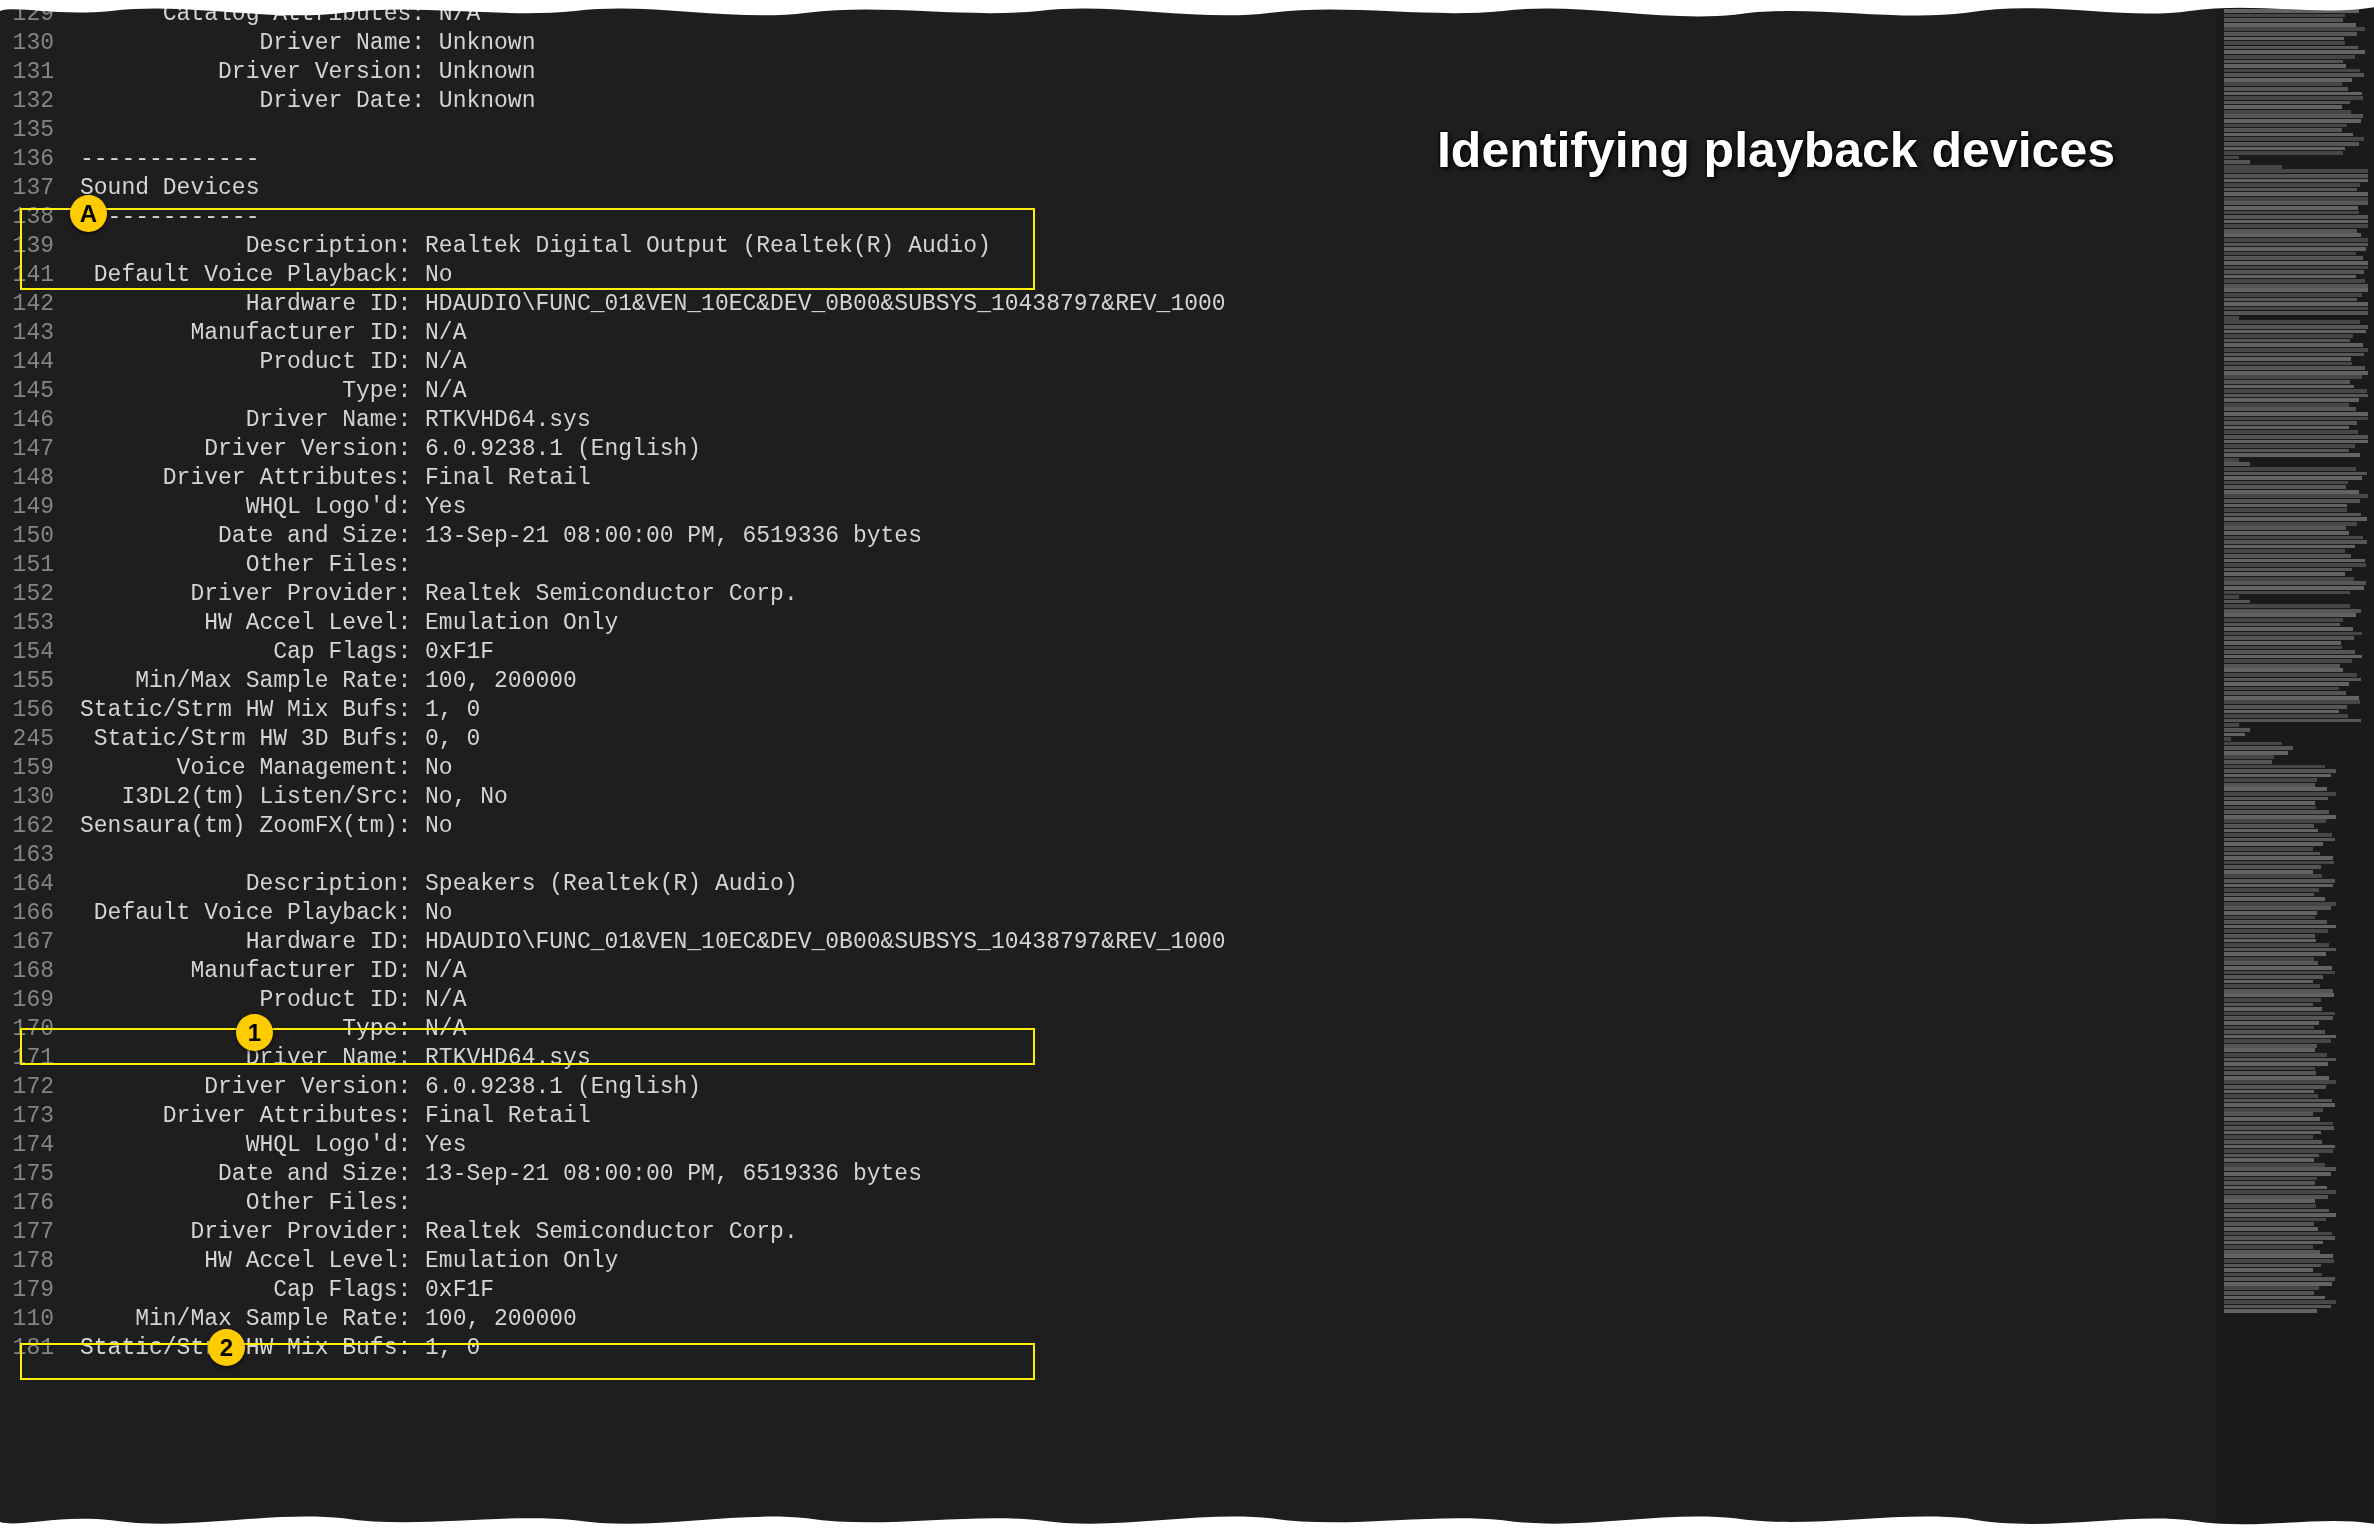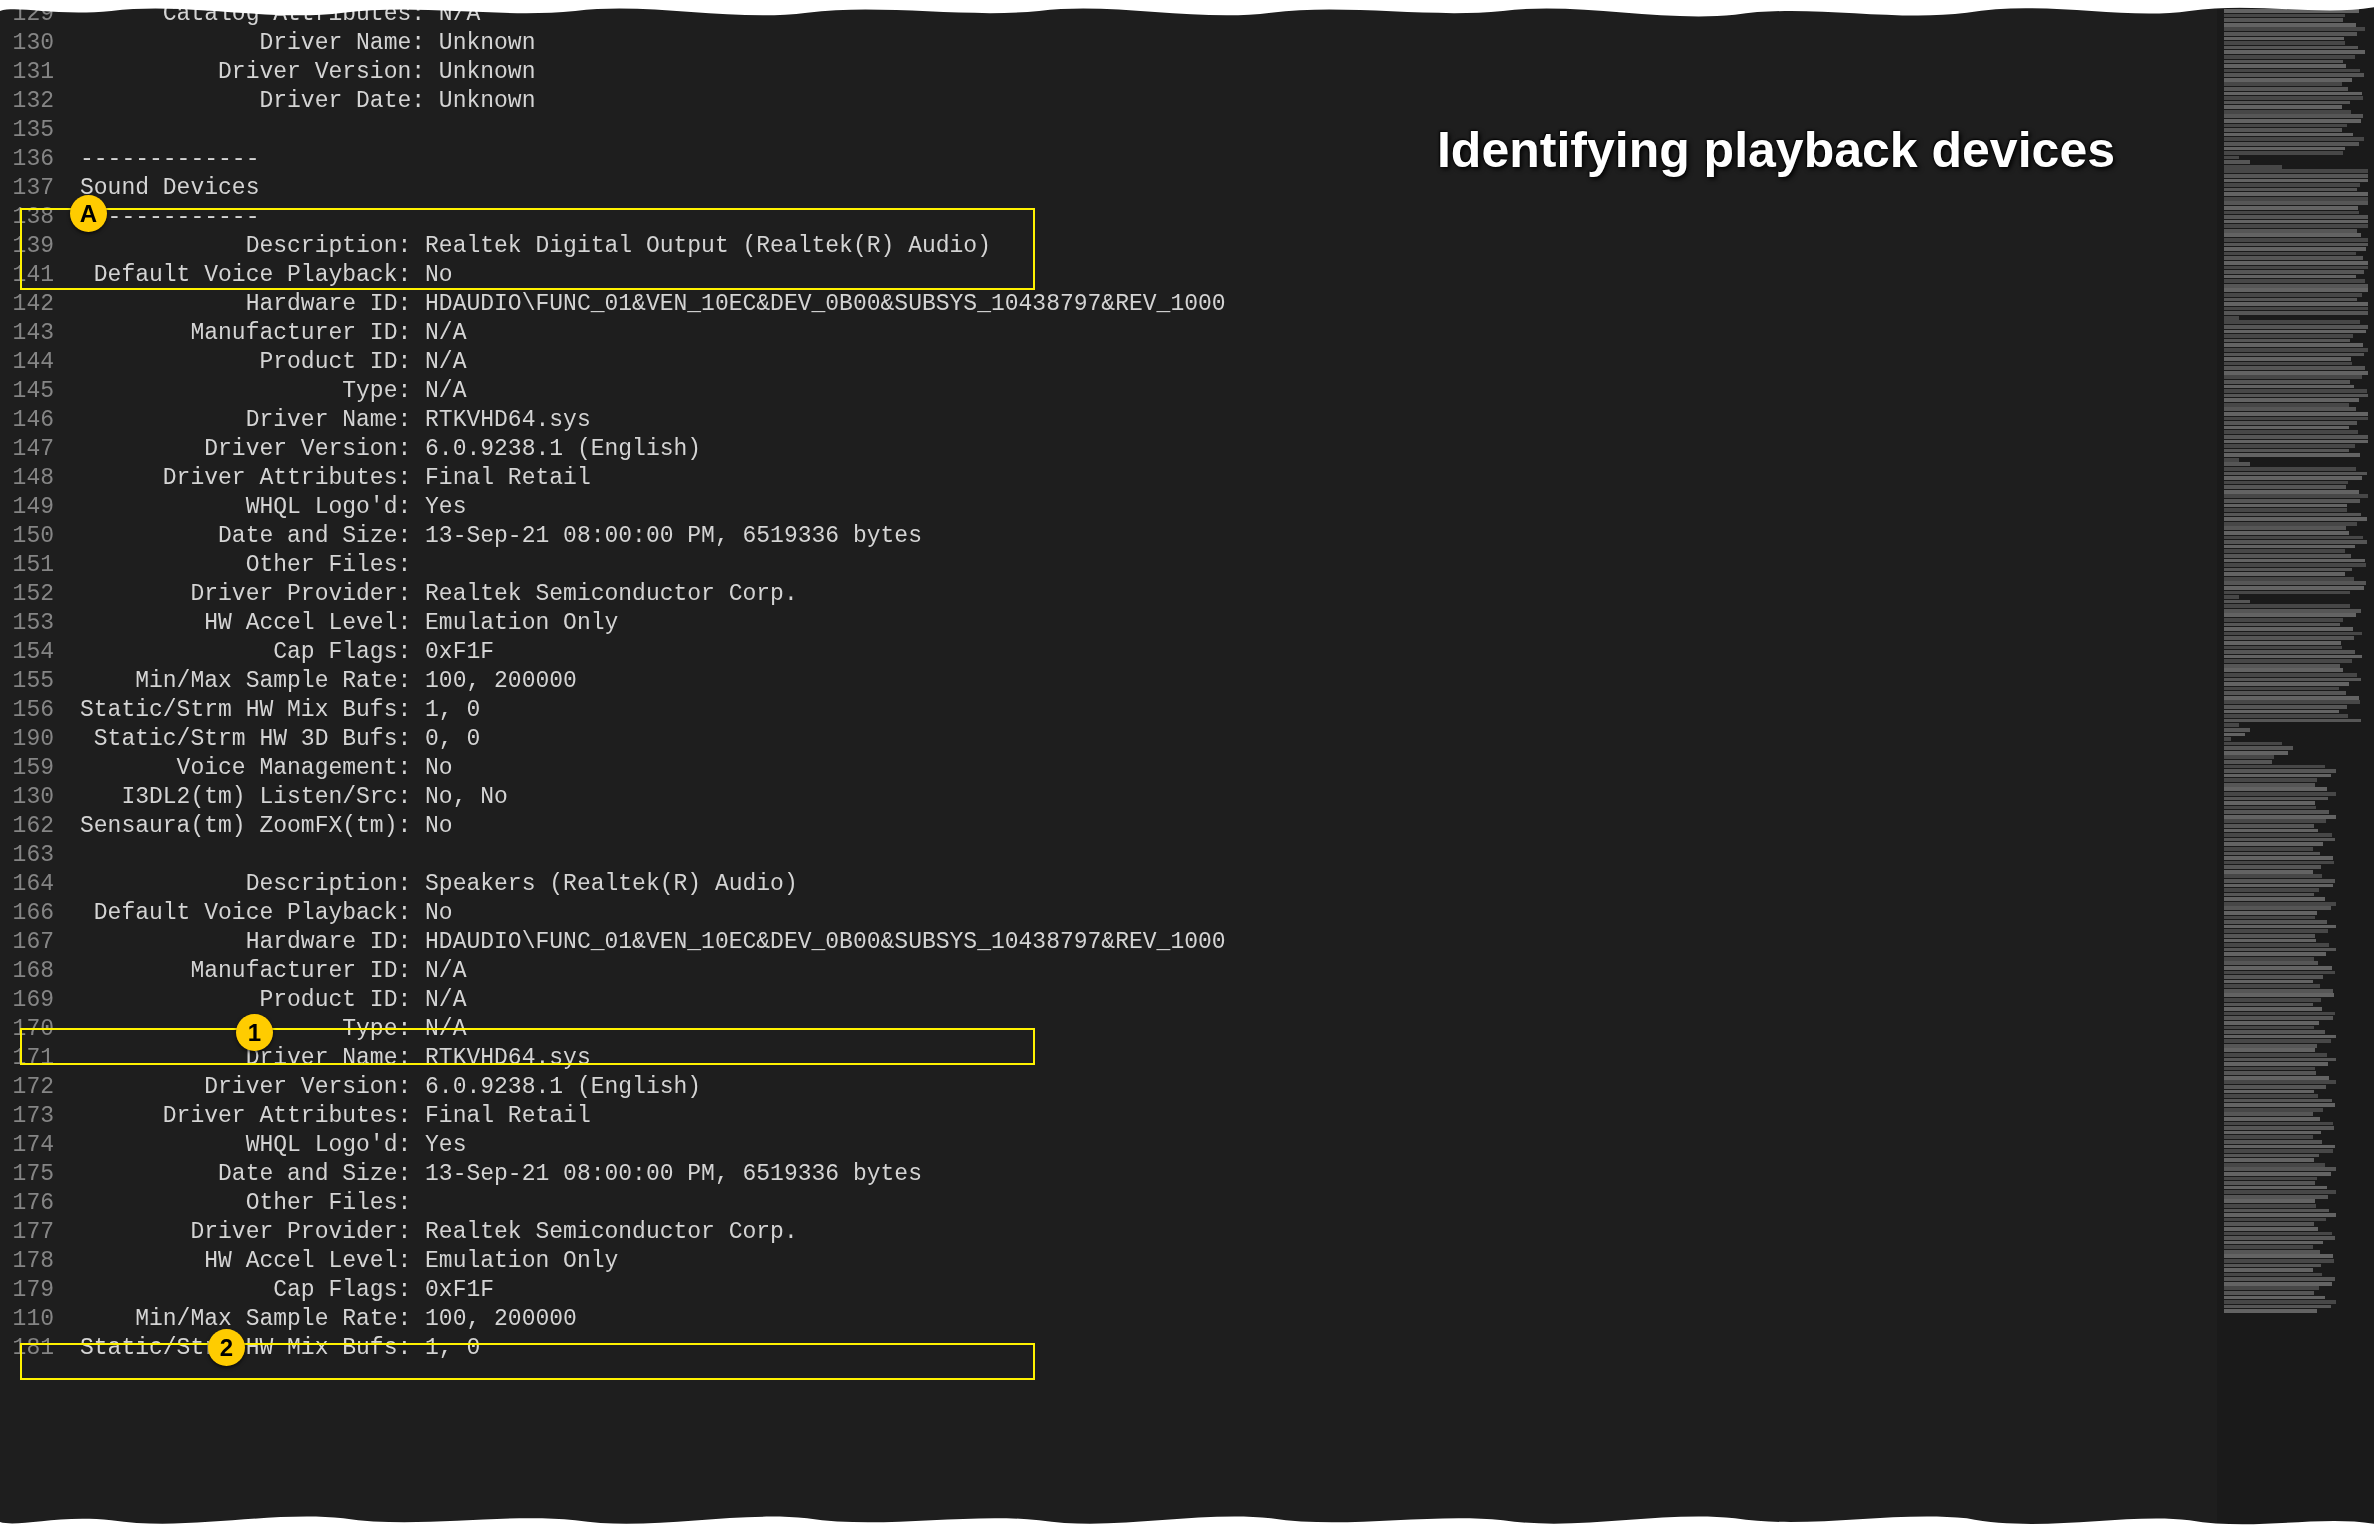--- a/index.html
+++ b/index.html
@@ -151,21 +151,21 @@
           <div class="line"><div class="gutter">147</div><div class="content">         Driver Version: 6.0.9238.1 (English)</div></div>
           <div class="line"><div class="gutter">148</div><div class="content">      Driver Attributes: Final Retail</div></div>
           <div class="line"><div class="gutter">149</div><div class="content">            WHQL Logo'd: Yes</div></div>
           <div class="line"><div class="gutter">150</div><div class="content">          Date and Size: 13-Sep-21 08:00:00 PM, 6519336 bytes</div></div>
           <div class="line"><div class="gutter">151</div><div class="content">            Other Files:</div></div>
           <div class="line"><div class="gutter">152</div><div class="content">        Driver Provider: Realtek Semiconductor Corp.</div></div>
           <div class="line"><div class="gutter">153</div><div class="content">         HW Accel Level: Emulation Only</div></div>
           <div class="line"><div class="gutter">154</div><div class="content">              Cap Flags: 0xF1F</div></div>
           <div class="line"><div class="gutter">155</div><div class="content">    Min/Max Sample Rate: 100, 200000</div></div>
           <div class="line"><div class="gutter">156</div><div class="content">Static/Strm HW Mix Bufs: 1, 0</div></div>
-          <div class="line"><div class="gutter">190</div><div class="content"> Static/Strm HW 3D Bufs: 0, 0</div></div>
+          <div class="line"><div class="gutter">245</div><div class="content"> Static/Strm HW 3D Bufs: 0, 0</div></div>
           <div class="line"><div class="gutter">159</div><div class="content">       Voice Management: No</div></div>
           <div class="line"><div class="gutter">130</div><div class="content">   I3DL2(tm) Listen/Src: No, No</div></div>
           <div class="line"><div class="gutter">162</div><div class="content">Sensaura(tm) ZoomFX(tm): No</div></div>
           <div class="line"><div class="gutter">163</div><div class="content"></div></div>
           <div class="line"><div class="gutter">164</div><div class="content">            Description: Speakers (Realtek(R) Audio)</div></div>
           <div class="line"><div class="gutter">166</div><div class="content"> Default Voice Playback: No</div></div>
           <div class="line"><div class="gutter">167</div><div class="content">            Hardware ID: HDAUDIO\FUNC_01&amp;VEN_10EC&amp;DEV_0B00&amp;SUBSYS_10438797&amp;REV_1000</div></div>
           <div class="line"><div class="gutter">168</div><div class="content">        Manufacturer ID: N/A</div></div>
           <div class="line"><div class="gutter">169</div><div class="content">             Product ID: N/A</div></div>
           <div class="line"><div class="gutter">170</div><div class="content">                   Type: N/A</div></div>

